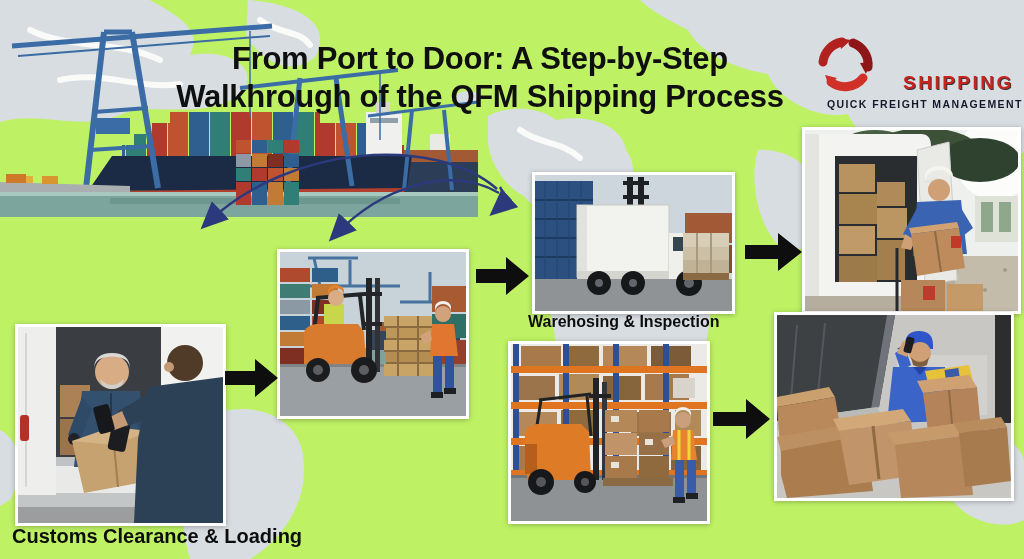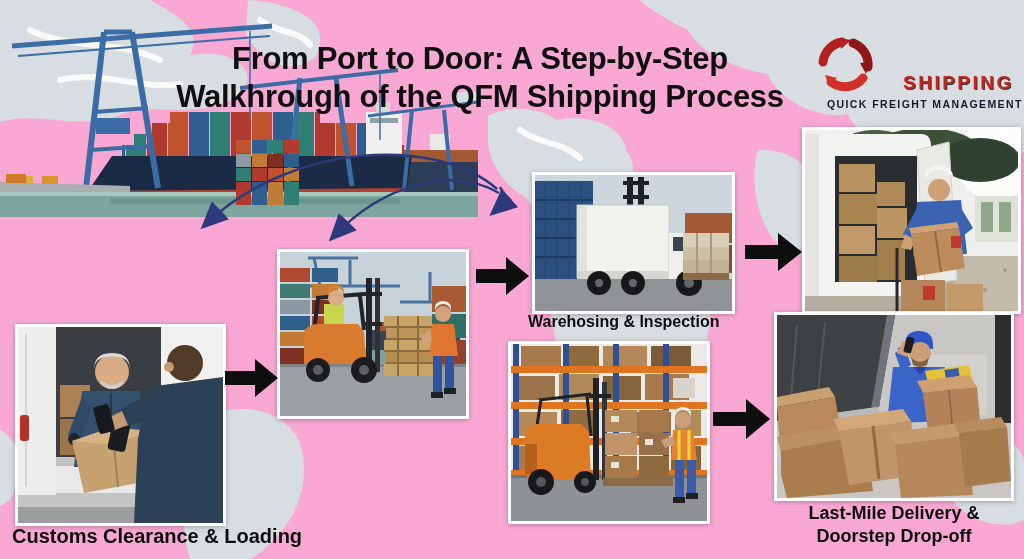--- a/index.html
+++ b/index.html
@@ -1,16 +1,16 @@
 <!DOCTYPE html>
 <html><head>
 <meta charset="utf-8">
 <style>
   html,body{margin:0;padding:0;background:#e9e9e9;}
-  .canvas{position:relative;width:1024px;height:559px;background:#f9a8d4;overflow:hidden;
+  .canvas{position:relative;width:1024px;height:559px;background:#bef264;overflow:hidden;
           font-family:"Liberation Sans",sans-serif;}
   .map{position:absolute;left:0;top:0;z-index:1;}
   .port{position:absolute;left:0;top:110;z-index:2;}
   .photo{position:absolute;z-index:3;background:#fff;border:3px solid #fff;
          box-shadow:0 1px 5px rgba(0,0,0,.28);}
   .photo svg{display:block;}
   #ph-customs{left:15px;top:324px;}
   #ph-unloading{left:277px;top:249px;}
   #ph-truck{left:532px;top:172px;}
   #ph-van{left:802px;top:127px;}
@@ -478,18 +478,14 @@
       <polygon points="22,2 34,4 24,13" fill="#b22020"></polygon>
       <polygon points="53,26 49,38 43,27" fill="#8e1616"></polygon>
       <polygon points="12,50 8,39 20,42" fill="#d03028"></polygon>
     </svg>
     <div class="logo-sub">SHIPPING</div>
     <div class="logo-tagline">QUICK FREIGHT MANAGEMENT</div>
   </div>
 
   <div class="cap cap-customs">Customs Clearance &amp; Loading</div>
   <div class="cap cap-warehousing">Warehosing &amp; Inspection</div>
-  <div class="cap cap-lastmile">
-    <div>Last-Mile Delivery &amp;</div>
-    <div>Doorstep Drop-off</div>
-  </div>
 
 </div>
 
 </body></html>

